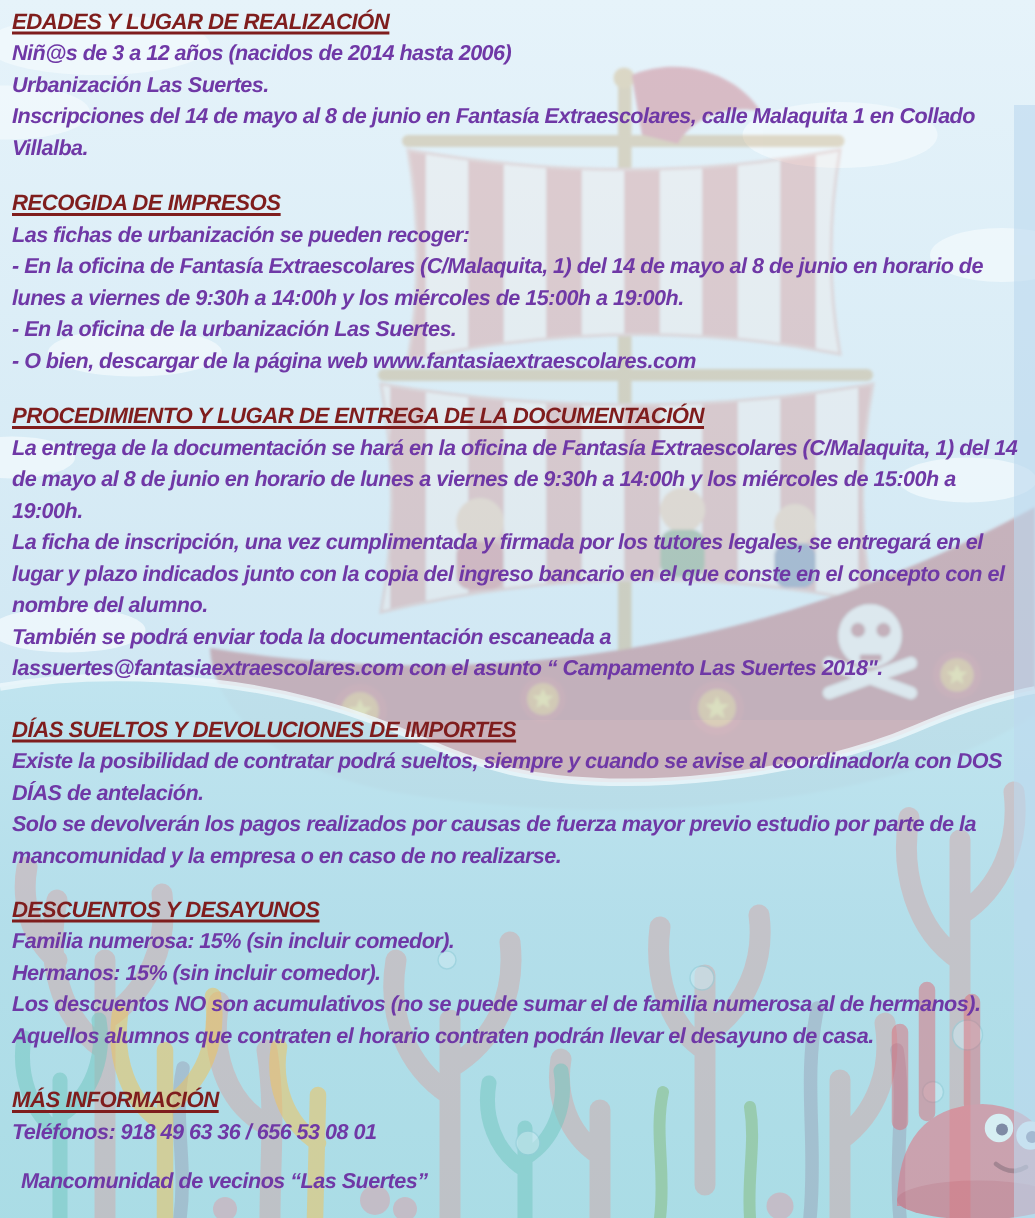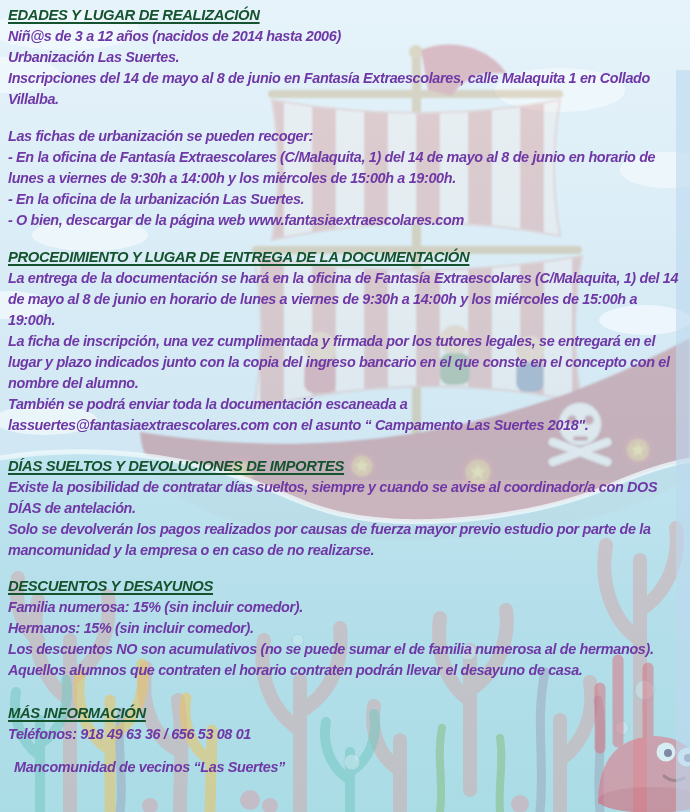--- a/index.html
+++ b/index.html
@@ -8,21 +8,21 @@
   .flyer { position:relative; width:690px; height:812px; overflow:hidden; background:#dcedf7; }
   .bg { position:absolute; inset:0; width:690px; height:812px; display:block; }
   .content {
     position:absolute; inset:0; padding:5px 6px 0 8px;
     font-style:italic; font-weight:bold;
     font-size:14.4px; line-height:21px; letter-spacing:-0.35px;
     color:#6f38a6;
   }
   .sec h2 {
     font-size:14.8px; line-height:21px; font-weight:bold; 
-    color:#14532d; text-decoration:underline; text-decoration-thickness:1.5px;
+    color:#7f1d1d; text-decoration:underline; text-decoration-thickness:1.5px;
     text-underline-offset:2px;
   }
   .sec p { margin:0; }
   .sec-recogida      { margin-top:16px; }
   .sec-procedimiento { margin-top:16px; }
   .sec-dias          { margin-top:20px; }
   .sec-descuentos    { margin-top:15px; }
   .sec-mas-info      { margin-top:22px; }
   .sec-organiza      { margin-top:12px; }
   .indented { padding-left:6px; }
@@ -179,37 +179,38 @@
   <div class="content">
 
     <section class="sec sec-edades">
       <h2>EDADES Y LUGAR DE REALIZACIÓN</h2>
       <p>Niñ@s de 3 a 12 años (nacidos de 2014 hasta 2006)</p>
       <p>Urbanización Las Suertes.</p>
       <p>Inscripciones del 14 de mayo al 8 de junio en Fantasía Extraescolares, calle Malaquita 1 en Collado Villalba.</p>
     </section>
 
     <section class="sec sec-recogida">
+      <h2>RECOGIDA DE IMPRESOS</h2>
       <p>Las fichas de urbanización se pueden recoger:</p>
       <p>- En la oficina de Fantasía Extraescolares (C/Malaquita, 1) del 14 de mayo al 8 de junio en horario de lunes a viernes de 9:30h a 14:00h y los miércoles de 15:00h a 19:00h.</p>
       <p>- En la oficina de la urbanización Las Suertes.</p>
       <p>- O bien, descargar de la página web www.fantasiaextraescolares.com</p>
     </section>
 
     <section class="sec sec-procedimiento">
       <h2>PROCEDIMIENTO Y LUGAR DE ENTREGA DE LA DOCUMENTACIÓN</h2>
       <p>La entrega de la documentación se hará en la oficina de Fantasía Extraescolares (C/Malaquita, 1) del 14 de mayo al 8 de junio en horario de lunes a viernes de 9:30h a 14:00h y los miércoles de 15:00h a 19:00h.</p>
       <p>La ficha de inscripción, una vez cumplimentada y firmada por los tutores legales, se entregará en el lugar y plazo indicados junto con la copia del ingreso bancario en el que conste en el concepto con el nombre del alumno.</p>
       <p>También se podrá enviar toda la documentación escaneada a</p>
       <p>lassuertes@fantasiaextraescolares.com con el asunto “ Campamento Las Suertes 2018".</p>
     </section>
 
     <section class="sec sec-dias">
       <h2>DÍAS SUELTOS Y DEVOLUCIONES DE IMPORTES</h2>
-      <p>Existe la posibilidad de contratar días sueltos, siempre y cuando se avise al coordinador/a con DOS DÍAS de antelación.</p>
+      <p>Existe la posibilidad de contratar podrá sueltos, siempre y cuando se avise al coordinador/a con DOS DÍAS de antelación.</p>
       <p>Solo se devolverán los pagos realizados por causas de fuerza mayor previo estudio por parte de la mancomunidad y la empresa o en caso de no realizarse.</p>
     </section>
 
     <section class="sec sec-descuentos">
       <h2>DESCUENTOS Y DESAYUNOS</h2>
       <p>Familia numerosa: 15% (sin incluir comedor).</p>
       <p>Hermanos: 15% (sin incluir comedor).</p>
       <p>Los descuentos NO son acumulativos (no se puede sumar el de familia numerosa al de hermanos).</p>
       <p>Aquellos alumnos que contraten el horario contraten podrán llevar el desayuno de casa.</p>
     </section>

